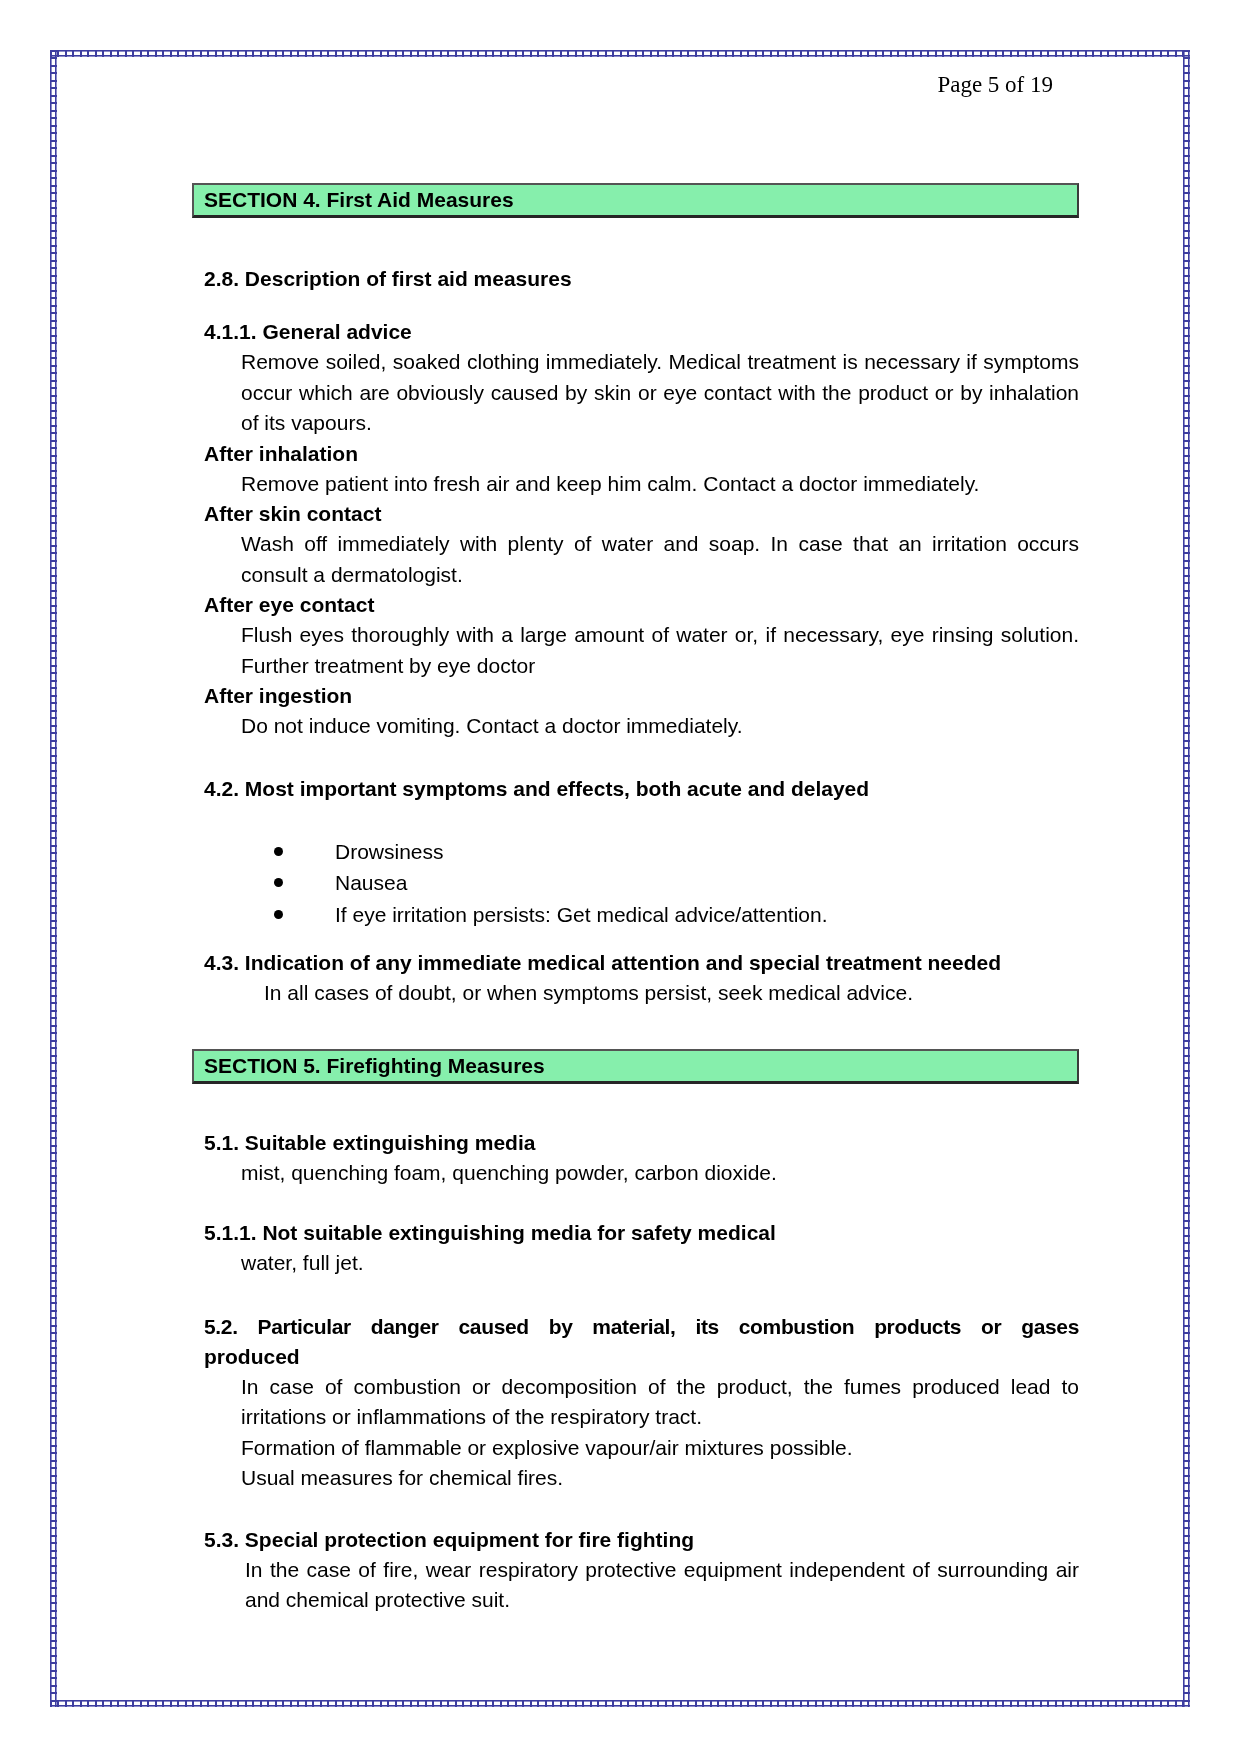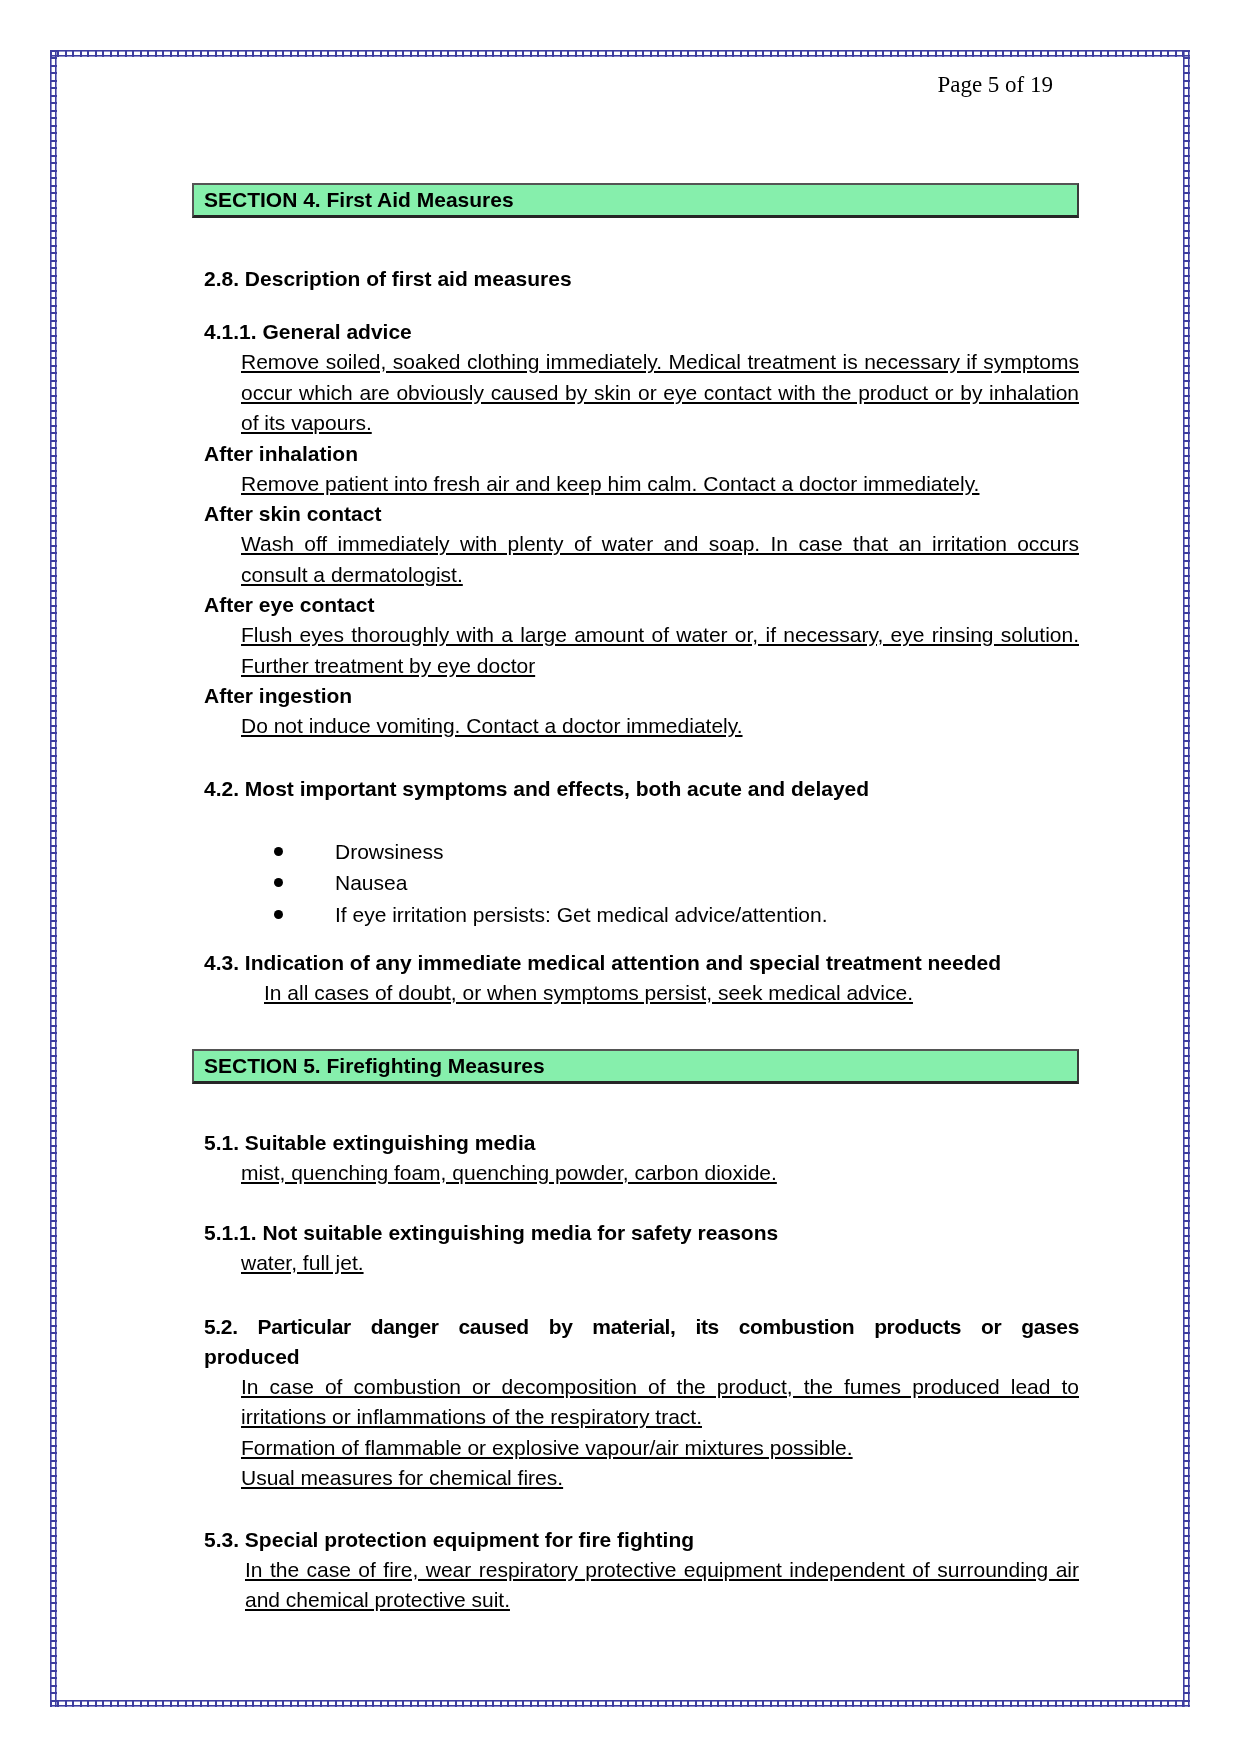--- a/index.html
+++ b/index.html
@@ -46,21 +46,21 @@
 
   .section-box{
     border:2px solid var(--bx);border-bottom:3px solid #262626;border-right-color:#3a3a3a;
     padding:3px 10px 4px;font-weight:bold;font-size:21px;line-height:23px;
     background:#86efac;
   }
   #box4{margin-top:85px;}
   #box5{margin-top:40px;}
 
   .h,.label{font-weight:bold;font-size:21px;line-height:30px;margin:0;padding-left:12px;white-space:nowrap;}
-  .body{margin:0;padding-left:49px;font-size:21px;line-height:30.5px;text-decoration:underline;}
+  .body{margin:0;padding-left:49px;font-size:21px;line-height:30.5px;}
   .just{text-align:justify;}
   .stretch{white-space:normal;text-align:justify;text-align-last:justify;letter-spacing:-0.35px;}
 
   .mt46{margin-top:46px;} .mt44{margin-top:44px;} .mt23{margin-top:23px;}
   .mt32{margin-top:32px;} .mt26{margin-top:18px;} .mt30{margin-top:30px;}
   .mt33{margin-top:33px;} .mt31{margin-top:31px;}
 
   .indent43{padding-left:72px;}
   .indent53{padding-left:53px;}
 
@@ -129,21 +129,21 @@
     <p class="h mt26">4.3. Indication of any immediate medical attention and special treatment needed</p>
     <p class="body indent43">In all cases of doubt, or when symptoms persist, seek medical advice.</p>
 
     <div class="section-box" id="box5">
       <span>SECTION 5. Firefighting Measures</span>
     </div>
 
     <p class="h mt44">5.1. Suitable extinguishing media</p>
     <p class="body">mist, quenching foam, quenching powder, carbon dioxide.</p>
 
-    <p class="h mt30">5.1.1. Not suitable extinguishing media for safety reasons</p>
+    <p class="h mt30">5.1.1. Not suitable extinguishing media for safety medical</p>
     <p class="body">water, full jet.</p>
 
     <p class="h stretch mt33">5.2. Particular danger caused by material, its combustion products or gases</p>
     <p class="h">produced</p>
     <p class="body just">In case of combustion or decomposition of the product, the fumes produced lead to irritations or inflammations of the respiratory tract.</p>
     <p class="body">Formation of flammable or explosive vapour/air mixtures possible.</p>
     <p class="body">Usual measures for chemical fires.</p>
 
     <p class="h mt31">5.3. Special protection equipment for fire fighting</p>
     <p class="body just indent53">In the case of fire, wear respiratory protective equipment independent of surrounding air and chemical protective suit.</p>

